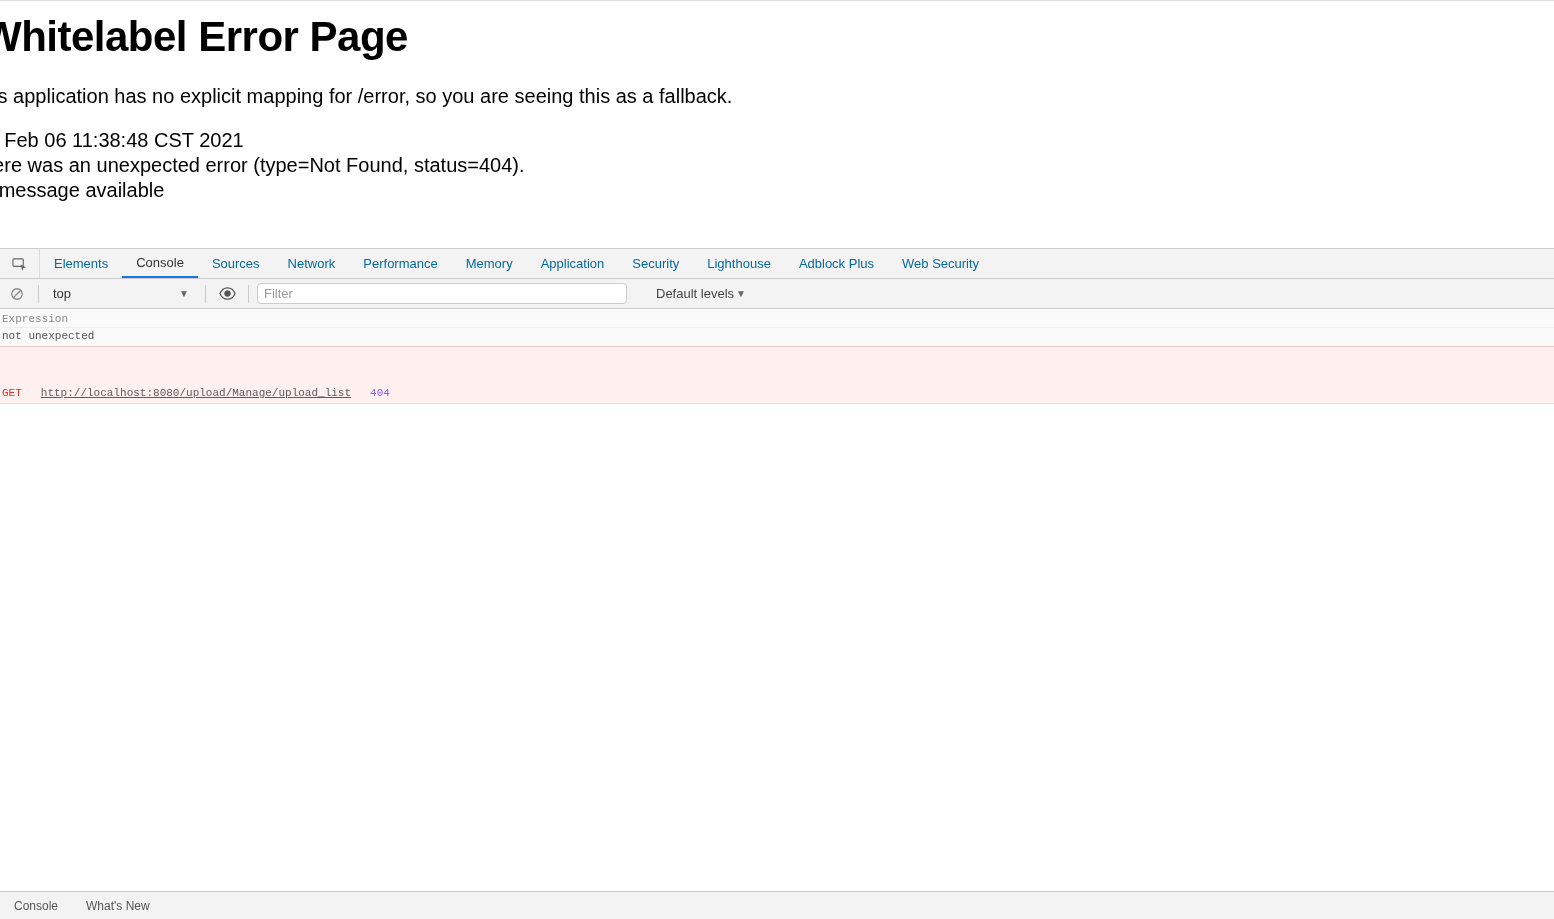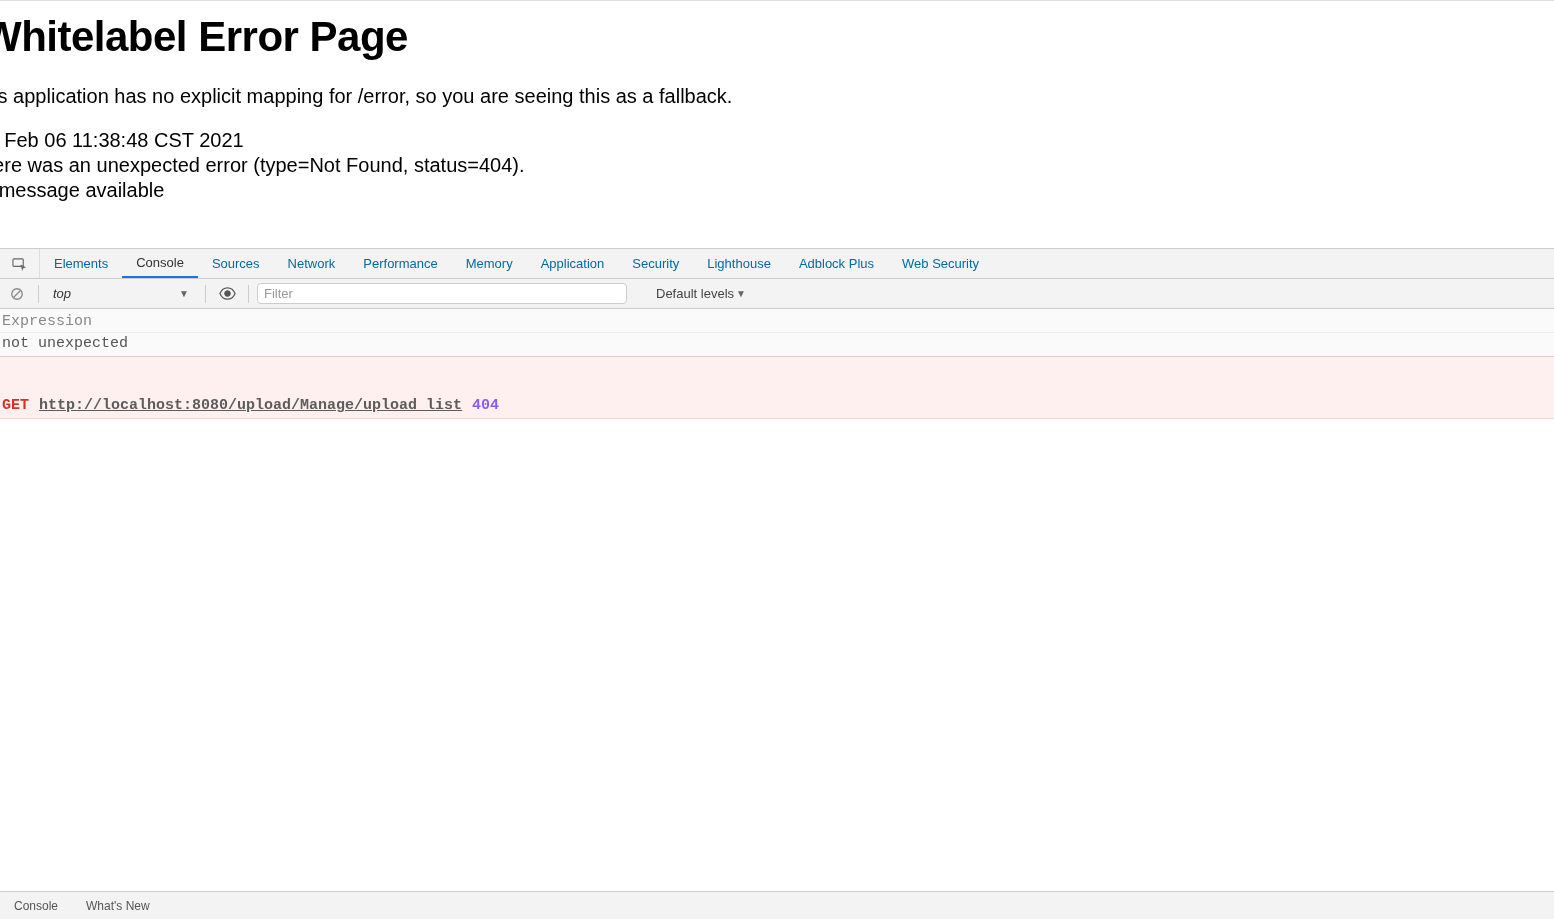--- a/index.html
+++ b/index.html
@@ -107,21 +107,20 @@
       margin: 0 4px;
     }
     .tb-context {
       display: flex;
       align-items: center;
       width: 150px;
       height: 22px;
       padding: 0 6px;
       color: #333;
       position: relative;
-      font-style: italic;
     }
     .tb-context-arrow {
       position: absolute;
       right: 8px;
       font-size: 10px;
       color: #666;
     }
     .tb-eye svg {
       width: 17px;
       height: 17px;
@@ -157,42 +156,41 @@
       font-size: 13px;
     }
     .tb-levels-arrow {
       margin-left: 2px;
       font-size: 10px;
       color: #666;
     }
     .console-body {
       background: #fff;
       font-family: Consolas, "Courier New", monospace;
-      font-size: 15px;
+      font-size: 11px;
     }
     .expr-row {
       padding: 4px 2px 2px 2px;
       color: #888;
       border-bottom: 1px solid #eee;
       background: #fafafa;
     }
     .expr-row2 {
       padding: 2px 2px 4px 2px;
       color: #555;
       border-bottom: 1px solid #e8c8c8;
       background: #fafafa;
     }
     .error-row {
       background: #fff0f0;
       border-bottom: 1px solid #f5d6d6;
       padding: 4px 2px;
       display: flex;
-      gap: 10px;
+      gap: 19px;
       align-items: baseline;
-      font-weight: bold;
     }
     .error-method {
       color: #d93025;
     }
     .error-url {
       color: #5c5c5c;
       text-decoration: underline;
       margin-top: 36px;
     }
     .error-status {

